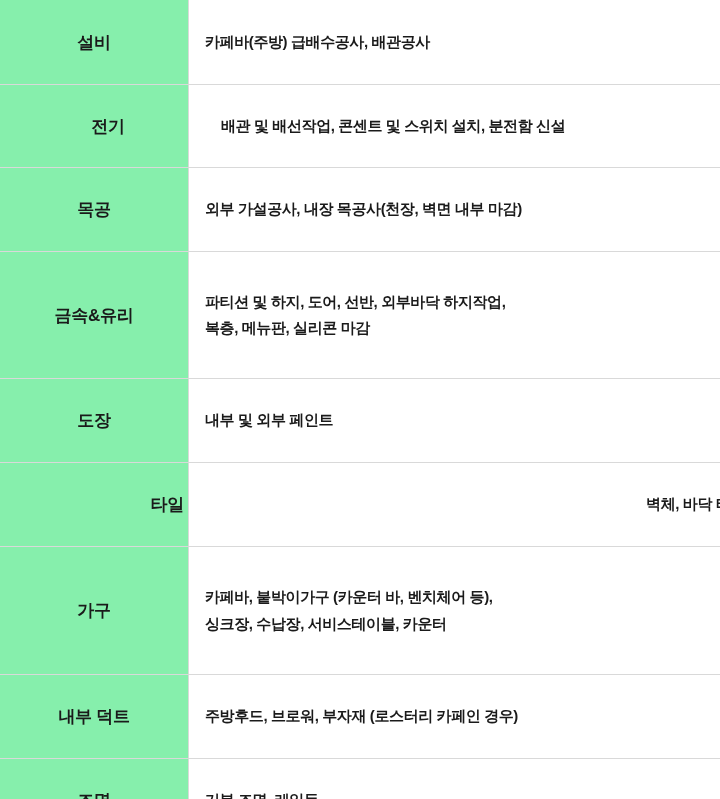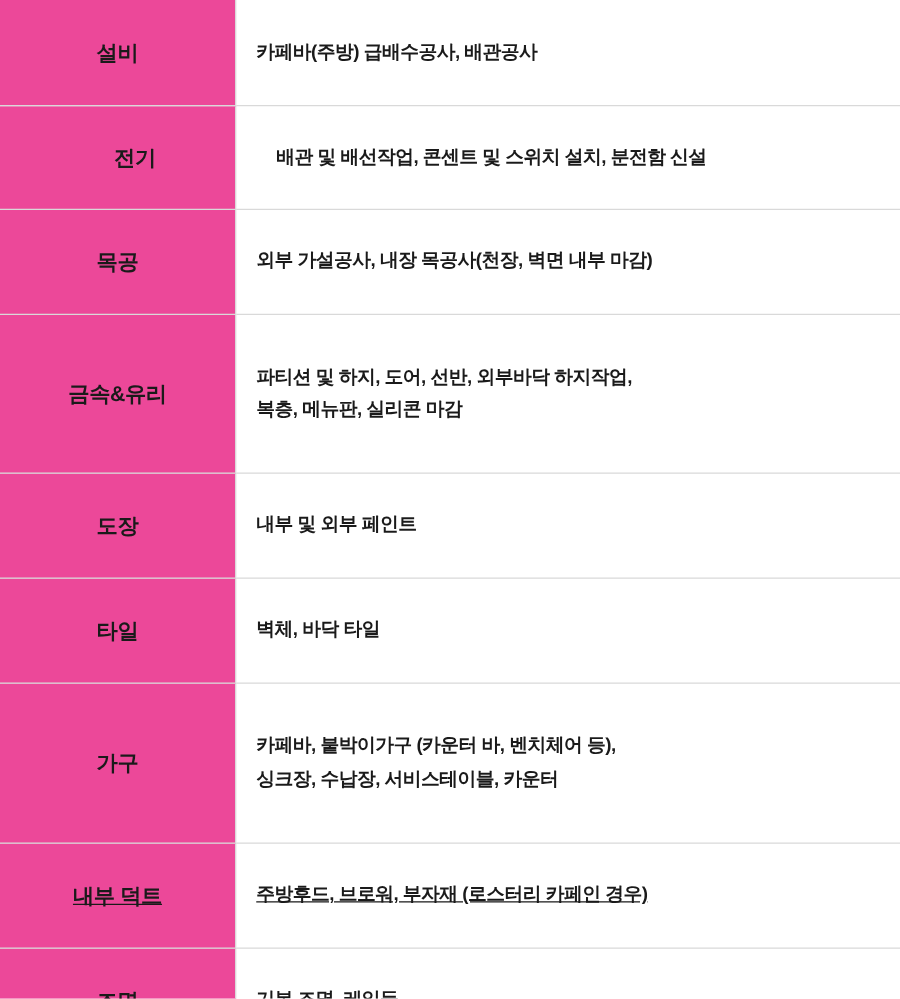--- a/index.html
+++ b/index.html
@@ -24,21 +24,21 @@
     table-layout: fixed;
   }
   table.work-table tr {
     border-bottom: 1px solid #d9d9d9;
   }
   table.work-table tr:last-child {
     border-bottom: 1px solid #d9d9d9;
   }
   td.cat {
     width: 180px;
-    background: #ec4899;
+    background: #86efac;
     text-align: center;
     vertical-align: middle;
     font-size: 17px;
     font-weight: bold;
     color: #1a1a1a;
     letter-spacing: -0.3px;
     padding: 6px 4px;
     border-right: 1px solid #d9d9d9;
   }
   td.desc {
@@ -54,23 +54,23 @@
   }
   td.desc .line {
     display: block;
     white-space: nowrap;
   }
   .r1 td { height: 72px; }
   .r2 td { height: 70px; padding-left: 32px; }
   .r3 td { height: 71px; }
   .r4 td { height: 114px; }
   .r5 td { height: 71px; }
-  .r6 td { height: 71px; }
+  .r6 td { height: 71px; text-align: right; }
   .r7 td { height: 115px; }
-  .r8 td { height: 71px; text-decoration: underline; }
+  .r8 td { height: 71px; }
   .r9 td { height: 71px; }
 </style>
 </head>
 <body>
 
 <div class="sheet">
   <table class="work-table">
     <tbody>
       <tr class="r1">
         <td class="cat">설비</td>

